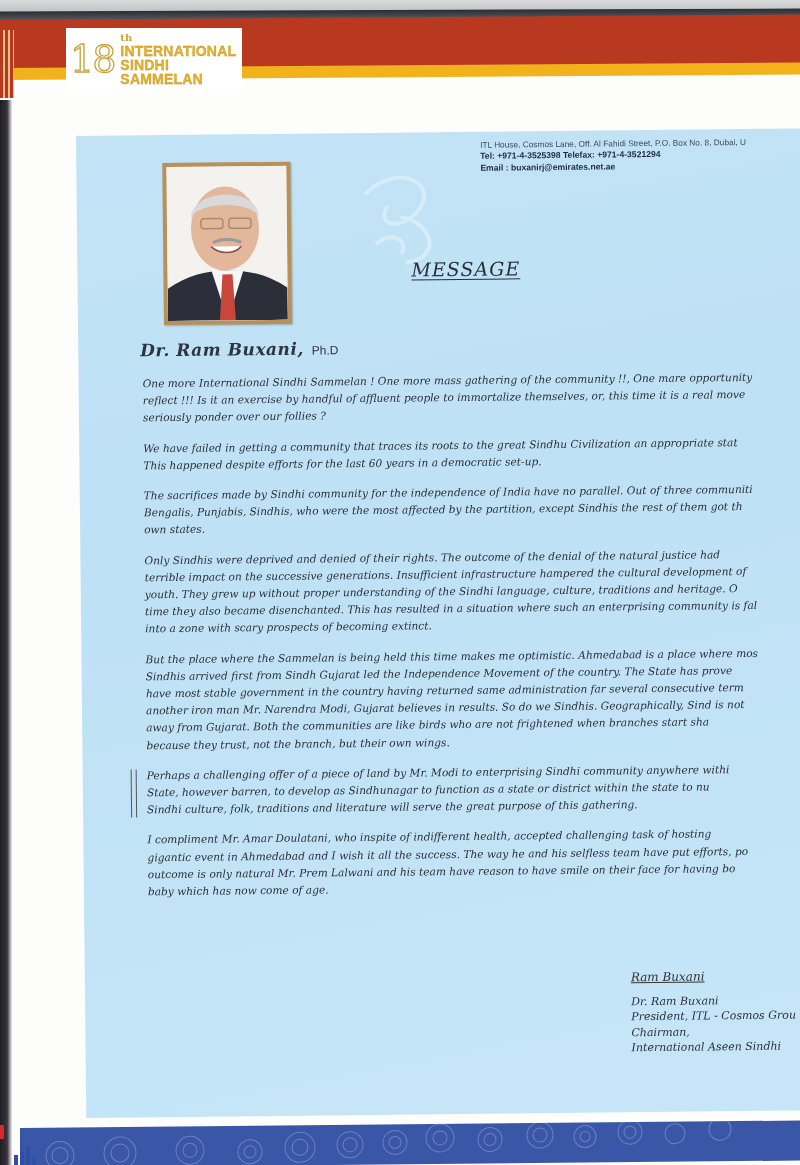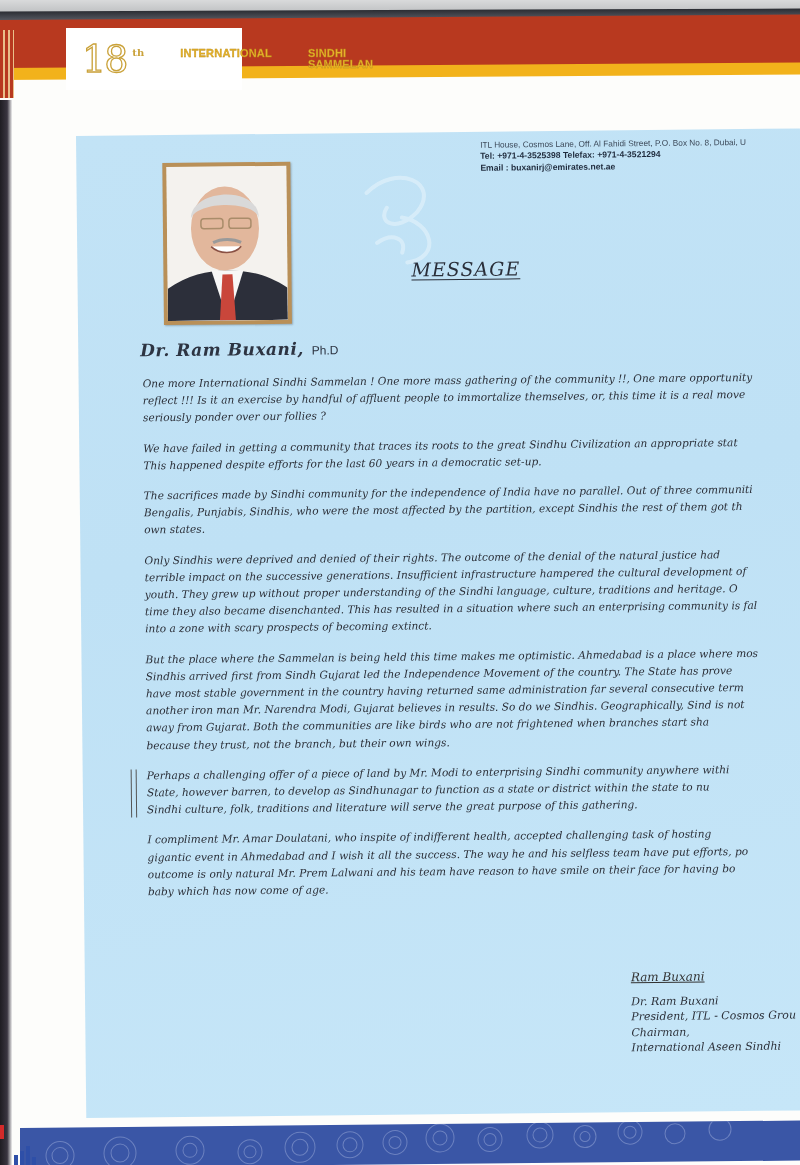--- a/index.html
+++ b/index.html
@@ -14,27 +14,27 @@
 
     
     .band-red { position: absolute; left: 0; top: 20px; width: 800px; height: 52px;
       background: #b8391f; transform: skewY(-0.4deg); transform-origin: left top; }
     .band-yellow { position: absolute; left: 0; top: 68px; width: 800px; height: 12px;
       background: #f2b21b; transform: skewY(-0.4deg); transform-origin: left top; }
     .page-stack { position: absolute; left: 0; top: 30px; width: 14px; height: 68px;
       background: repeating-linear-gradient(90deg, #b8391f 0 3px, #e9c08a 3px 5px); }
 
     .logo-box { position: absolute; left: 66px; top: 28px; width: 176px; height: 62px;
-      background: #ffffff; display: flex; align-items: center; padding-left: 16px; }
+      background: #ffffff; display: flex; align-items: center; padding-left: 4px; }
     .logo-num { font-family: "DejaVu Serif", serif; font-size: 38px; color: #fff;
       -webkit-text-stroke: 1.3px #caa23a; letter-spacing: -2px; line-height: 1; font-weight: normal; }
-    .logo-text { margin-left: 6px; display: flex; line-height: 1; gap: 36px; }
+    .logo-text { margin-left: 6px; display: flex; flex-direction: column; line-height: 1; }
     .logo-th { font-size: 10px; color: #caa23a; font-weight: bold; margin-bottom: 1px; }
     .logo-l1, .logo-l2 { font-family: "Liberation Sans", sans-serif; font-weight: bold;
-      font-size: 11px; color: #e6b329; letter-spacing: 0.2px; text-transform: uppercase;
+      font-size: 14px; color: #e6b329; letter-spacing: 0.2px; text-transform: uppercase;
       -webkit-text-stroke: 0.3px #b88a1a; }
 
     
     .binding { position: absolute; left: 0; top: 100px; width: 12px; height: 1065px;
       background: linear-gradient(90deg, #1f1d22, #3a3540 60%, #efefef); }
     .binding-red { position: absolute; left: 0; top: 1125px; width: 4px; height: 14px; background: #d42a2a; }
 
     
     .sheet { position: absolute; left: 76px; top: 136px; width: 724px; height: 982px;
       background: linear-gradient(170deg, #c2e3f6 0%, #bfe1f5 40%, #c6e6f8 100%);

